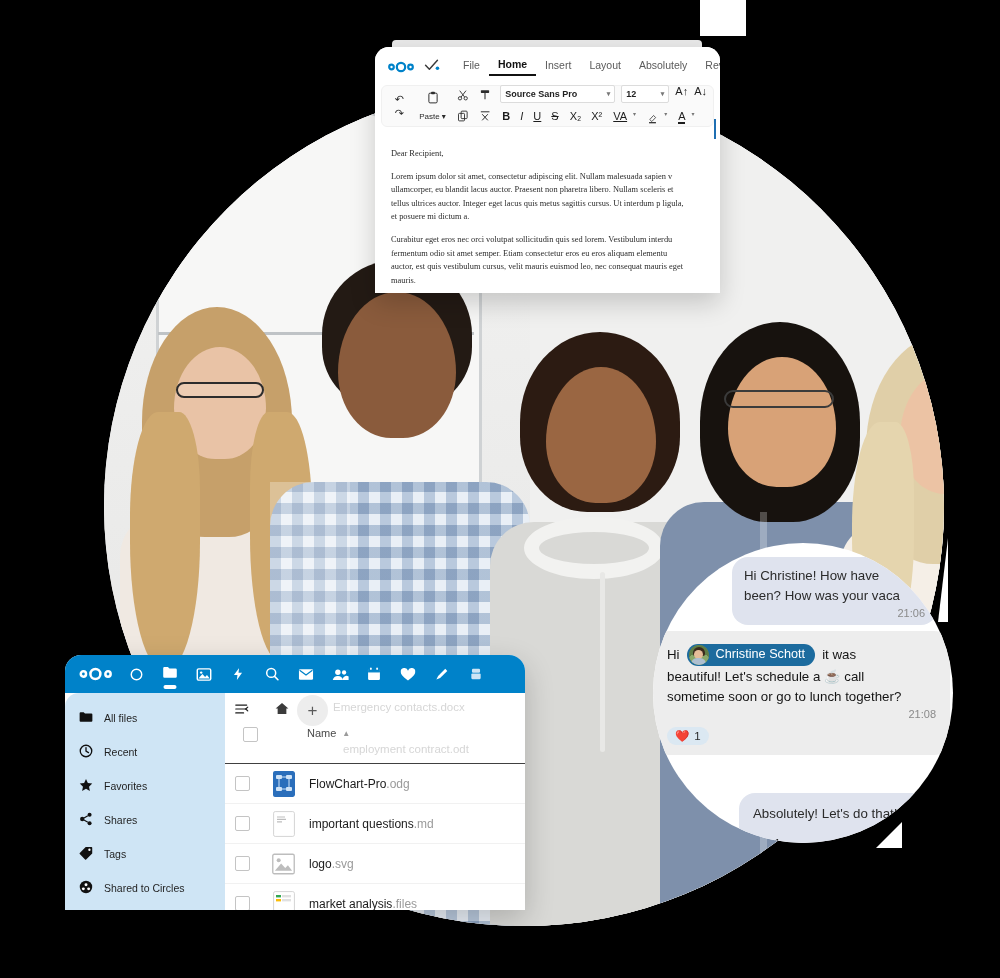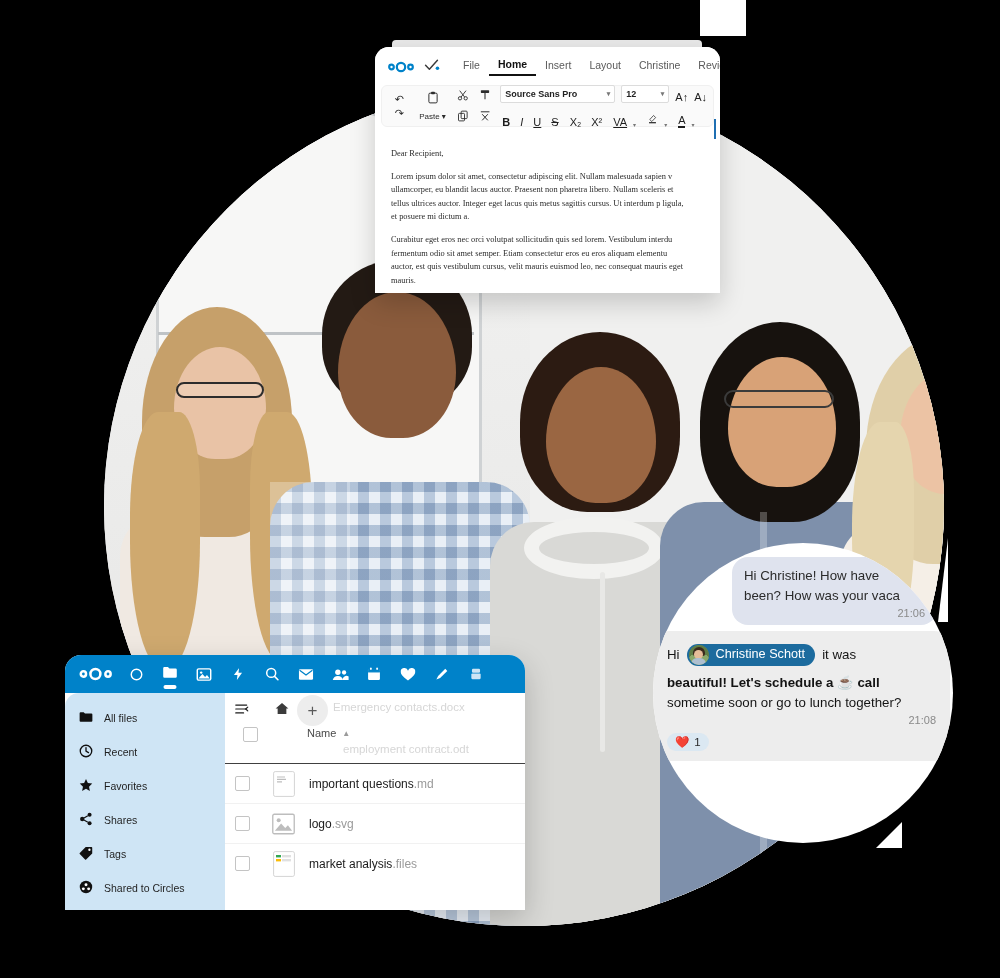--- a/index.html
+++ b/index.html
@@ -47,21 +47,21 @@
           border-radius:14px 14px 0 0;overflow:hidden;box-shadow:0 10px 26px rgba(0,0,0,.18);}
   .doc-menubar{display:flex;align-items:center;height:35px;padding:0 8px;gap:0;background:#fff;}
   .nc-logo{width:28px;height:12px;margin-right:8px;margin-left:4px;}
   .doc-check{width:17px;height:17px;margin-right:14px;display:block;}
   .doc-tab{font-size:10.5px;color:#5a5a5a;padding:4px 9px;white-space:nowrap;cursor:default;}
   .doc-tab.active{color:#111;font-weight:bold;border-bottom:2px solid #111;}
   .doc-toolwrap{padding:3px 6px 6px 6px;background:#fff;}
   .doc-toolbar{display:flex;align-items:center;background:#fafafa;border:1px solid #f0f0f0;border-radius:6px;
                padding:4px 6px;gap:4px;height:42px;box-sizing:border-box;}
   .tgrp{display:flex;flex-direction:column;align-items:center;justify-content:center;gap:3px;}
-  .trow{display:flex;align-items:flex-end;gap:6px;}
+  .trow{display:flex;align-items:flex-start;gap:6px;}
   .ticon{font-size:11px;color:#2b2b2b;line-height:1;display:inline-block;}
   .fontbox{display:flex;align-items:center;justify-content:space-between;width:105px;height:16px;
            border:1px solid #dcdcdc;border-radius:2px;background:#fff;padding:0 4px;font-size:9px;color:#222;font-weight:bold;}
   .sizebox{display:flex;align-items:center;justify-content:space-between;width:38px;height:16px;
            border:1px solid #dcdcdc;border-radius:2px;background:#fff;padding:0 4px;font-size:9px;color:#222;font-weight:bold;}
   .fmt{font-size:11px;color:#1d1d1d;font-weight:bold;}
   .doc-body{padding:14px 32px 0 16px;font-family:Liberation Serif, serif;}
   .doc-p{font-size:8.4px;line-height:1.62;color:#2b2b2b;margin:0 0 9px 0;}
   .doc-caret{position:absolute;right:4px;top:72px;width:2px;height:20px;background:#1f6fb2;}
 
@@ -183,21 +183,21 @@
       <span class="doc-check">
         <svg viewBox="0 0 20 20" width="17" height="17">
           <path d="M3 11 L7.5 15.5 L17 5" fill="none" stroke="#3a3a3a" stroke-width="1.7" stroke-linecap="round" stroke-linejoin="round"></path>
           <circle cx="17" cy="14.5" r="2.1" fill="#0082c9"></circle>
         </svg>
       </span>
       <span class="doc-tab">File</span>
       <span class="doc-tab active">Home</span>
       <span class="doc-tab">Insert</span>
       <span class="doc-tab">Layout</span>
-      <span class="doc-tab">Christine</span>
+      <span class="doc-tab">Absolutely</span>
       <span class="doc-tab">Review</span>
 
     </div>
 
     <div class="doc-toolwrap">
       <div class="doc-toolbar">
 
         <div class="tgrp" style="width:26px;">
           <span class="ticon">↶</span>
           <span class="ticon">↷</span>
@@ -440,20 +440,34 @@
 
         <div class="hdrrow">
           <span class="cb"></span>
           <span class="hdr-name">
             <span>Name</span>
             <span style="font-size:8px;color:#9a9a9a;">▲</span>
           </span>
           <span class="ghost" style="left:118px;top:50px;">employment contract.odt</span>
         </div>
 
+        <div class="frow">
+          <span class="cb"></span>
+          <span class="ficon">
+            <svg viewBox="0 0 22 26" width="22" height="26">
+                <rect width="22" height="26" rx="2" fill="#2a6ebb"></rect>
+                <rect x="3" y="4" width="6" height="4" rx="1" fill="#cfe3f7"></rect>
+                <rect x="13" y="4" width="6" height="4" rx="1" fill="#cfe3f7"></rect>
+                <rect x="3" y="16" width="6" height="4" rx="1" fill="#cfe3f7"></rect>
+                <rect x="13" y="16" width="6" height="4" rx="1" fill="#cfe3f7"></rect>
+                <path d="M6 8 V16 M16 8 V16 M9 6 H13 M9 18 H13" stroke="#cfe3f7" stroke-width="1"></path>
+              </svg>
+          </span>
+          <span class="fname"><span>FlowChart-Pro</span><span class="fext">.odg</span></span>
+        </div>
 
         <div class="frow">
           <span class="cb"></span>
           <span class="ficon">
             <svg viewBox="0 0 22 26" width="22" height="26">
                 <rect x="0.6" y="0.6" width="20.8" height="24.8" rx="1.6" fill="#fff" stroke="#d4d4d4"></rect>
                 <path d="M4 6 H12 M4 8.4 H13 M4 10.8 H9" stroke="#bdbdbd" stroke-width="1.2"></path>
               </svg>
           </span>
           <span class="fname"><span>important questions</span><span class="fext">.md</span></span>
@@ -505,28 +519,37 @@
             <span class="mavatar">
               <span style="position:absolute;inset:0;background:radial-gradient(circle at 50% 120%,#8aa96a 0 60%,#5f7d46 60% 100%);"></span>
               <span style="position:absolute;left:4px;top:2px;width:12px;height:9px;border-radius:6px 6px 2px 2px;background:#3a2a1c;"></span>
               <span style="position:absolute;left:5.5px;top:5px;width:9px;height:9px;border-radius:50%;background:#e7bd99;"></span>
               <span style="position:absolute;left:2.5px;top:13px;width:15px;height:8px;border-radius:6px 6px 0 0;background:#aebfd0;"></span>
             </span>
             <span>Christine Schott</span>
           </span>
           <span>it was</span>
         </div>
-        <div class="b-txt" style="margin-top:7px;font-weight:bold;">beautiful! Let's schedule a ☕  call</div>
+        <div class="b-txt" style="margin-top:1px;">beautiful! Let's schedule a ☕  call</div>
         <div class="b-txt">sometime soon or go to lunch together?</div>
         <div class="b-time">21:08</div>
         <div style="margin-top:6px;">
           <span class="reac">
             <span>❤️</span>
             <span>1</span>
           </span>
         </div>
       </div>
 
+      <div class="b b-them" style="left:86px;top:250px;width:210px;padding:11px 14px 10px 14px;">
+        <div class="b-txt">Absolutely! Let's do that!</div>
+        <div style="margin-top:10px;">
+          <span class="reac2">
+            <span>👌</span>
+            <span>1</span>
+          </span>
+        </div>
+      </div>
 
     </div>
   </div>
 
 </div>
 
 </body></html>

